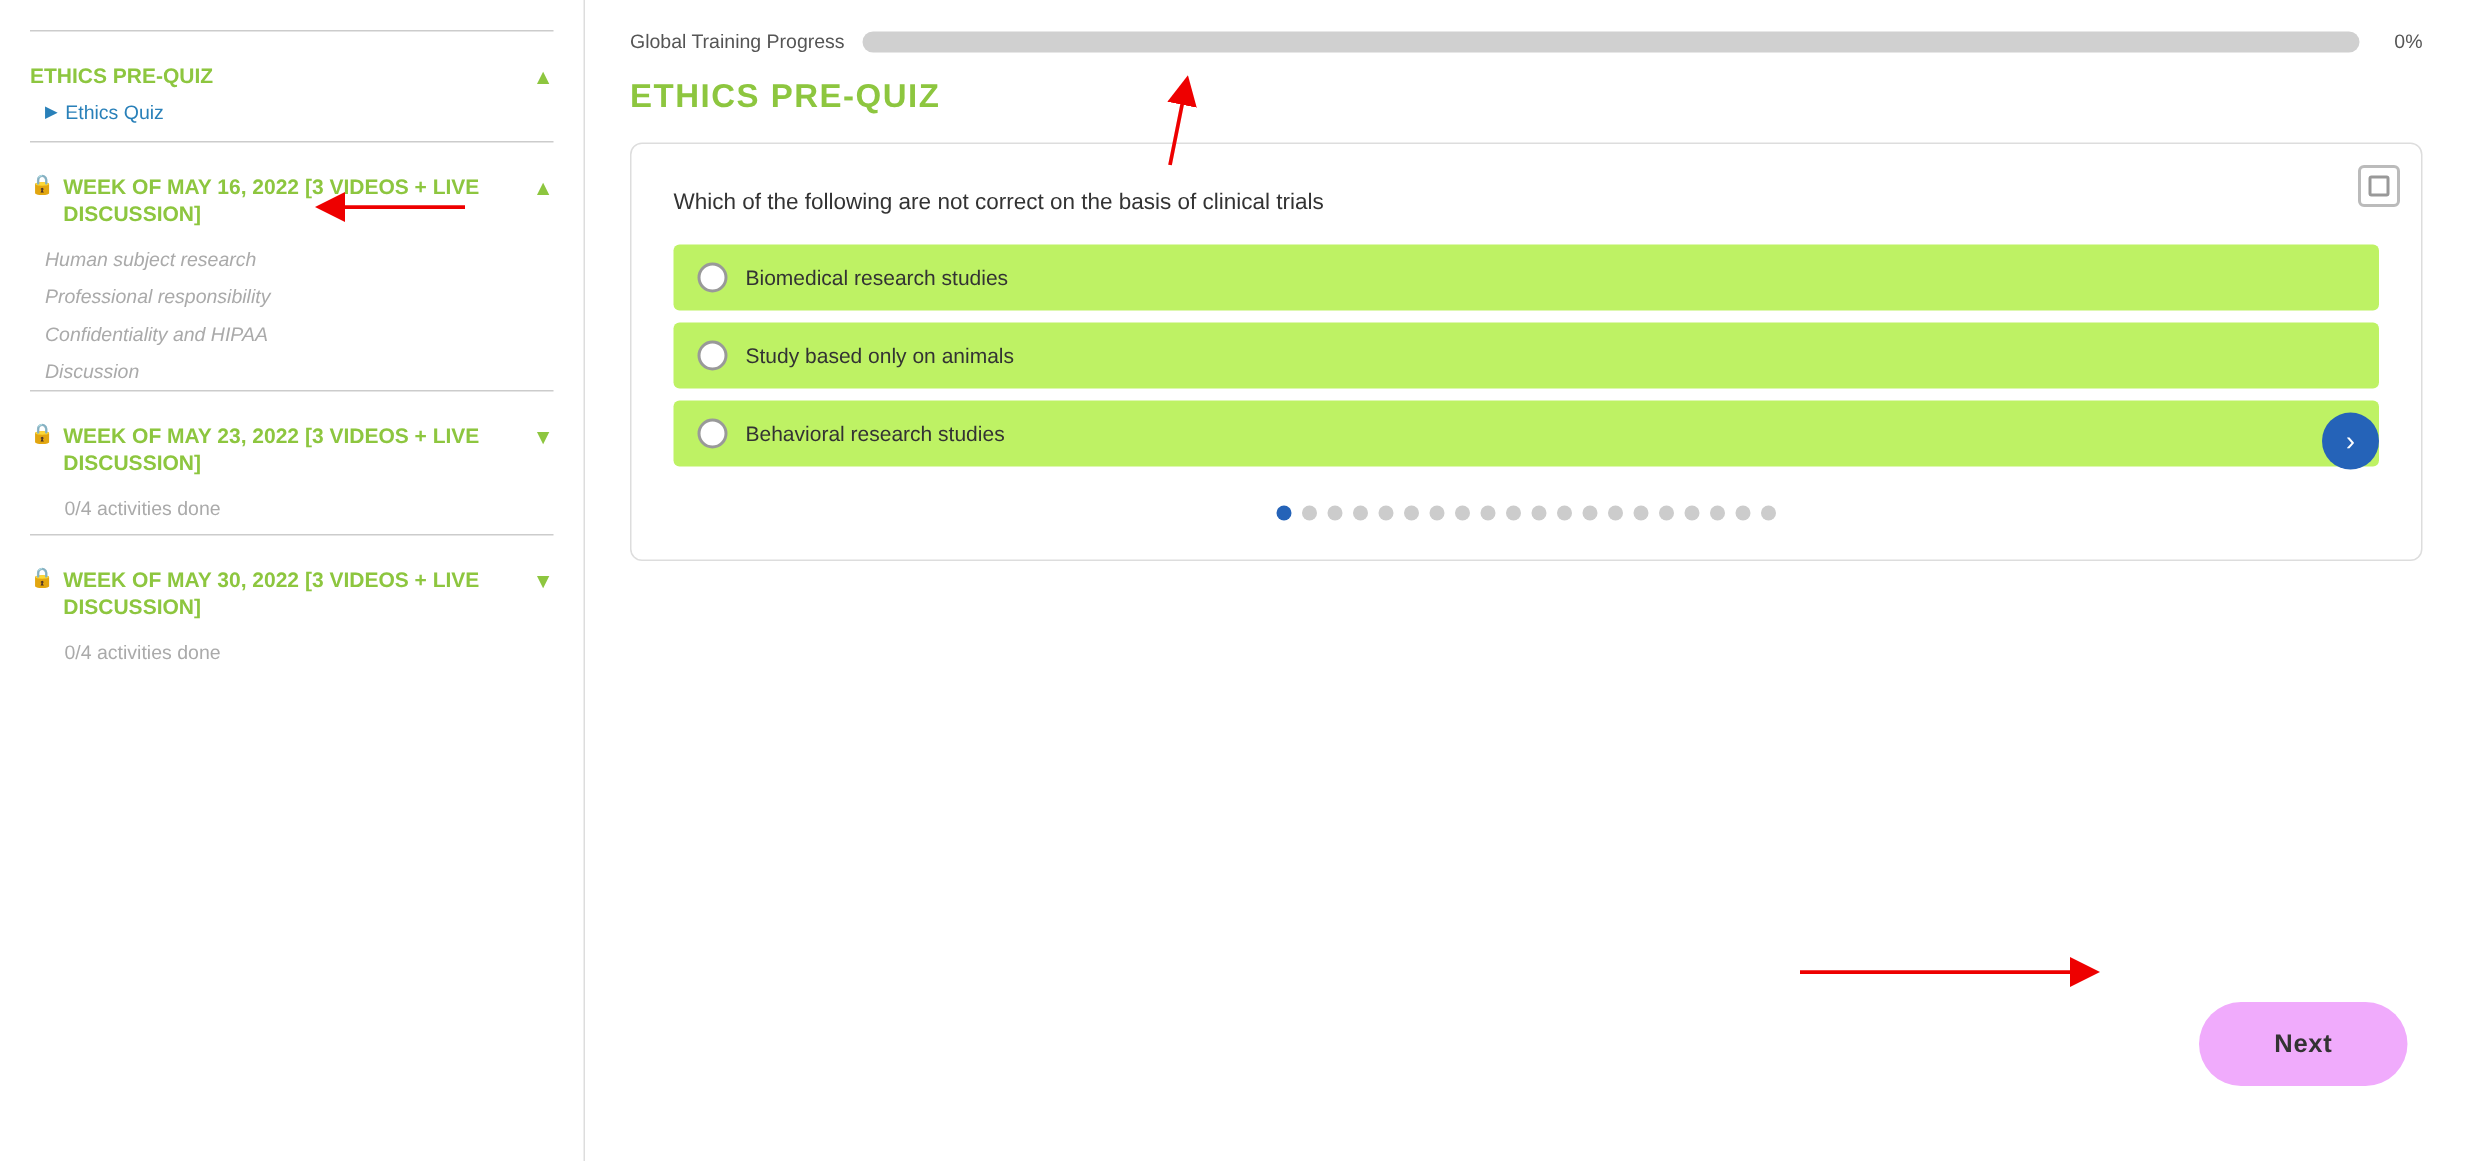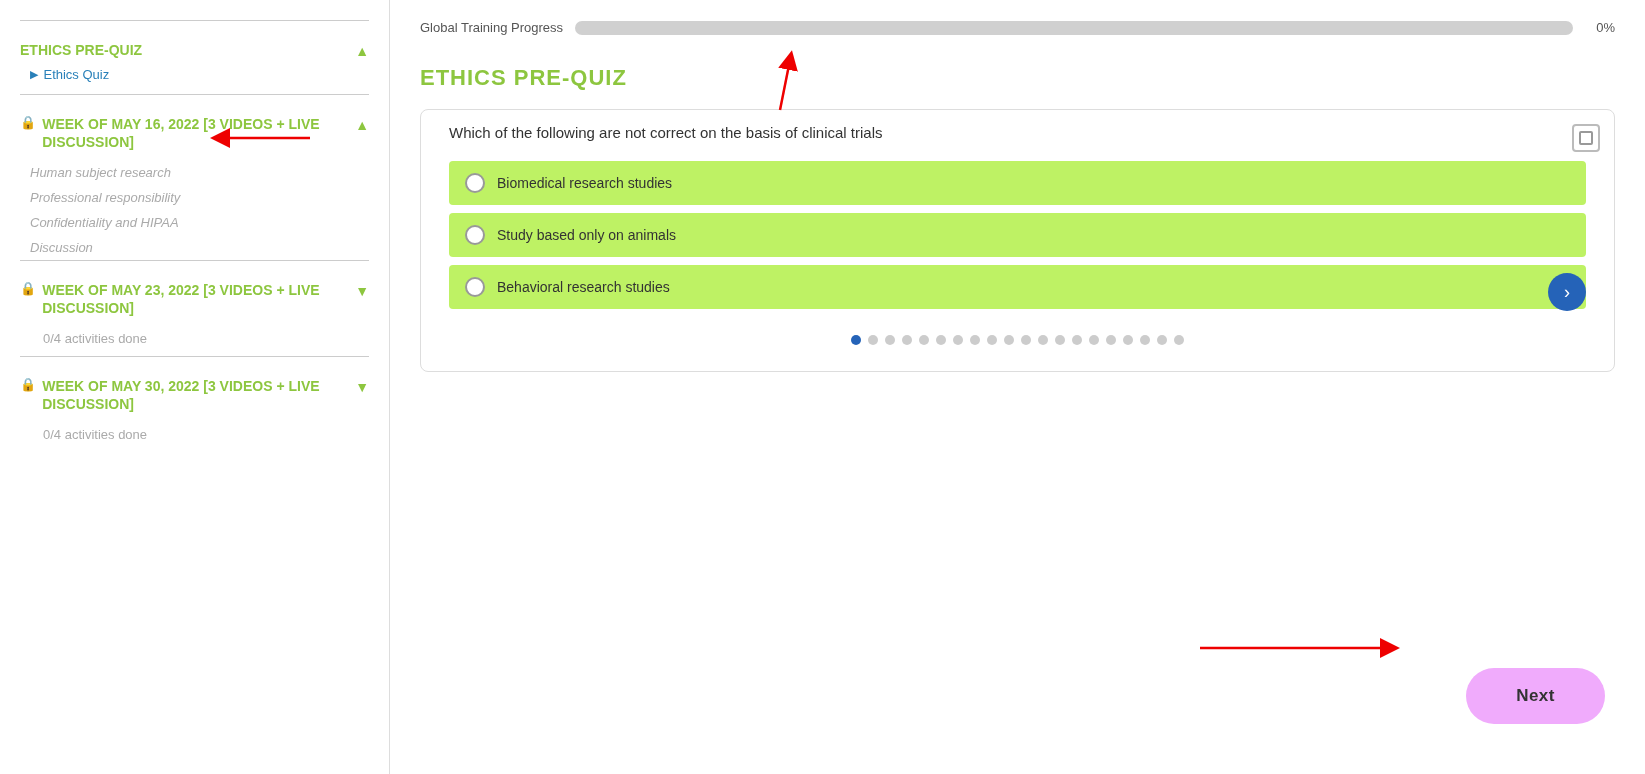--- a/index.html
+++ b/index.html
@@ -88,21 +88,21 @@
     .main-content {
       flex: 1;
       padding: 20px 30px;
       overflow-y: auto;
       position: relative;
     }
     .progress-bar-row {
       display: flex;
       align-items: center;
       gap: 12px;
-      margin-bottom: 30px;
+      margin-bottom: 16px;
     }
     .progress-label {
       font-size: 13px;
       color: #555;
       white-space: nowrap;
     }
     .progress-bar-bg {
       flex: 1;
       height: 14px;
       background: #d0d0d0;
@@ -127,21 +127,21 @@
       font-size: 22px;
       font-weight: 900;
       letter-spacing: 1px;
       margin-bottom: 18px;
     }
 
     
     .quiz-card {
       border: 1px solid #ddd;
       border-radius: 8px;
-      padding: 12px 28px 20px;
+      padding: 28px 28px 20px;
       position: relative;
       background: #fff;
     }
     .expand-icon {
       position: absolute;
       top: 14px;
       right: 14px;
       border: 2px solid #bbb;
       border-radius: 4px;
       width: 28px;

